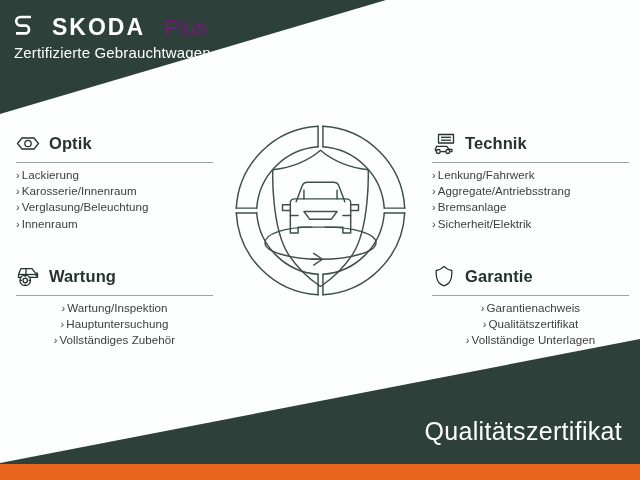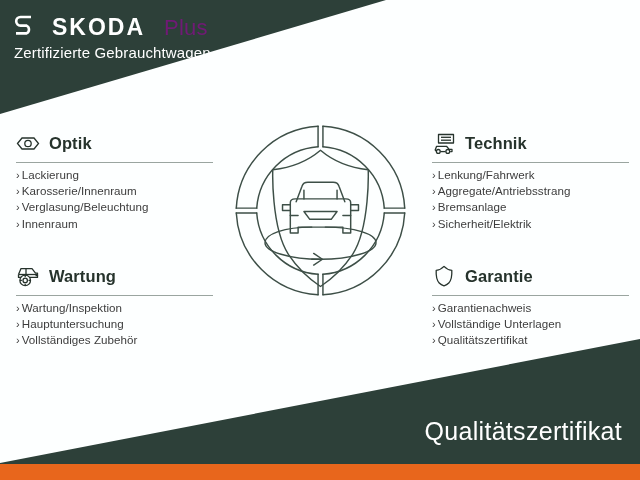--- a/index.html
+++ b/index.html
@@ -30,21 +30,21 @@
   .logo-sub{
     margin-top:6px; font-size:15px; font-weight:400; color:#ffffff;
     letter-spacing:0.15px;
   }
 
   
   .panel{ position:absolute; z-index:5; width:197px; }
   .panel.left { left:16px; }
   .panel.right{ left:432px; }
   .panel.row1 { top:131px; }
-  .panel.row2 { top:264px; }
+  .panel.row2 { top:264px;text-align:center; }
 
   .panel-head{
     display:flex; align-items:center; gap:9px; height:24px;
   }
   .panel-icon{
     width:24px; height:22px; flex:0 0 24px;
     display:flex; align-items:center; justify-content:center;
   }
   .panel-icon svg{ display:block; }
   .panel-title{
@@ -224,20 +224,20 @@
       <span class="panel-icon">
         <svg width="18" height="22" viewBox="0 0 18 22" fill="none" stroke="#26332c" stroke-width="1.3" stroke-linejoin="round">
           <path d="M9 1.4 C 6.6 4.1 3.6 5.1 1.2 5.4 C 1.2 5.4 0.7 14.2 4.2 18.0 C 5.9 19.8 7.7 20.5 9 20.9 C 10.3 20.5 12.1 19.8 13.8 18.0 C 17.3 14.2 16.8 5.4 16.8 5.4 C 14.4 5.1 11.4 4.1 9 1.4 Z"></path>
         </svg>
       </span>
       <span class="panel-title">Garantie</span>
     </div>
     <div class="panel-rule"></div>
     <ul class="panel-list">
       <li><span class="chev">›</span><span>Garantienachweis</span></li>
+      <li><span class="chev">›</span><span>Qualitätszertifikat</span></li>
       <li><span class="chev">›</span><span>Vollständige Unterlagen</span></li>
-      <li><span class="chev">›</span><span>Qualitätszertifikat</span></li>
     </ul>
   </div>
 
   <div class="footer-title">Qualitätszertifikat</div>
 
 </div>
 
 </body></html>

